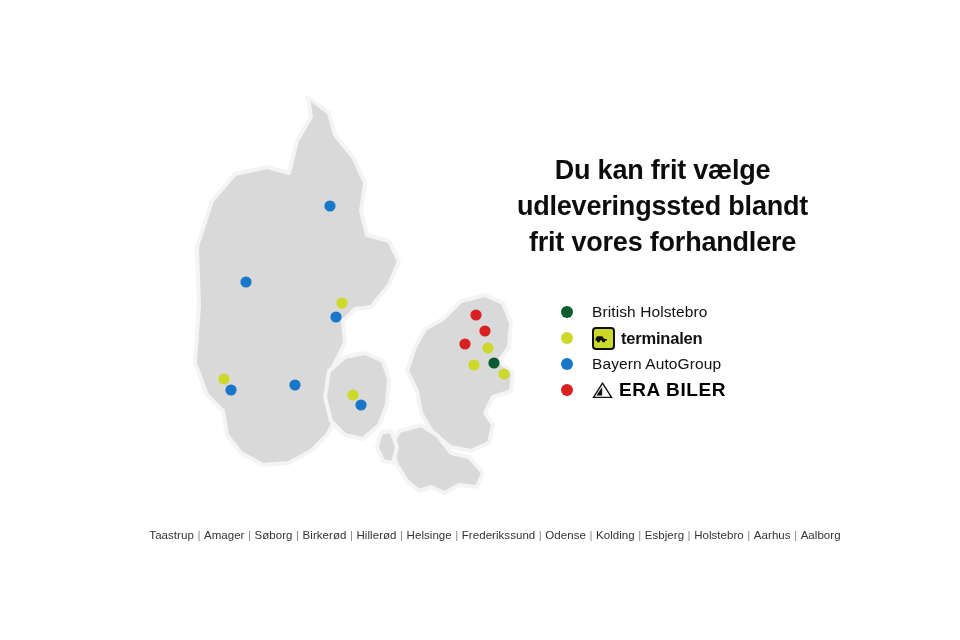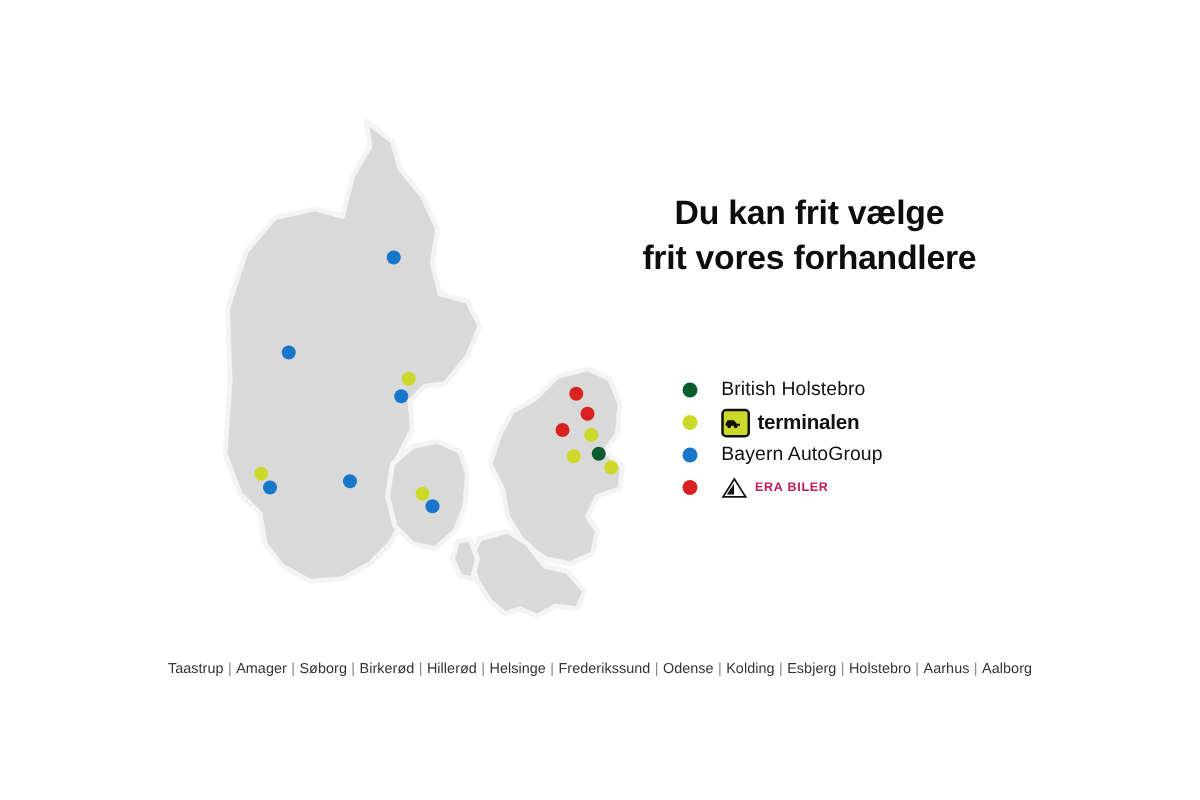--- a/index.html
+++ b/index.html
@@ -11,21 +11,21 @@
     width: 960px;
     height: 640px;
     position: relative;
     overflow: hidden;
     font-family: "Liberation Sans", sans-serif;
     color: #1a1a1a;
   }
 
   #stage {
     position: absolute;
-    left: 0; top: 0;
+    left: 15px; top: 0;
     width: 852px;
     height: 640px;
   }
 
   
   #map-wrap {
     position: absolute;
     left: 178px;
     top: 95px;
     width: 340px;
@@ -102,23 +102,23 @@
   }
 
   
   .logo-era {
     width: 21px;
     height: 17px;
     margin-right: 6px;
     flex: 0 0 auto;
   }
   .logo-era-text {
-    font-size: 10px;
+    font-size: 19px;
     font-weight: 700;
-    color: #be185d;
+    color: #000000;
     letter-spacing: 0.6px;
   }
 
   
   #city-list {
     position: absolute;
     left: 0;
     top: 529px;
     width: 960px;
     text-align: center;
@@ -179,20 +179,21 @@
           <circle cx="295" cy="253" r="5.6" fill="#cdd92a" class="map-dot"></circle>
           <circle cx="281" cy="270" r="5.6" fill="#cdd92a" class="map-dot"></circle>
           <circle cx="301" cy="268" r="5.6" fill="#0a5c2e" class="map-dot"></circle>
           <circle cx="311" cy="279" r="5.6" fill="#cdd92a" class="map-dot"></circle>
         </g>
     </svg>
   </div>
 
   <div id="headline">
     <span class="hl-line">Du kan frit vælge</span>
+    <span class="hl-line">udleveringssted blandt</span>
     <span class="hl-line">frit vores forhandlere</span>
   </div>
 
   <div id="legend">
 
     <div class="legend-row">
       <span class="legend-dot" style="background:#0a5c2e"></span>
       <span class="legend-label">British Holstebro</span>
     </div>
 

